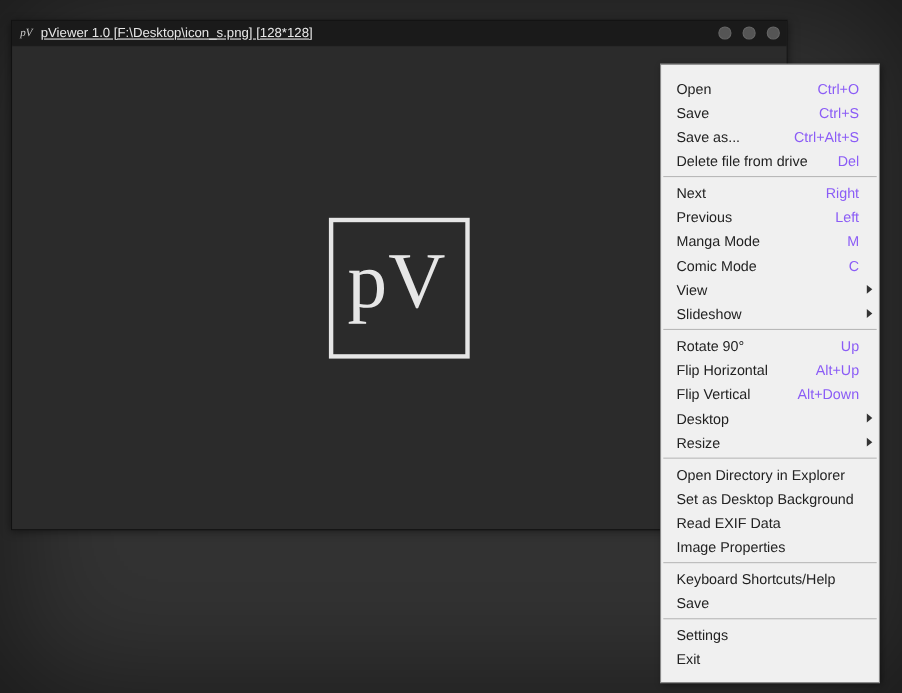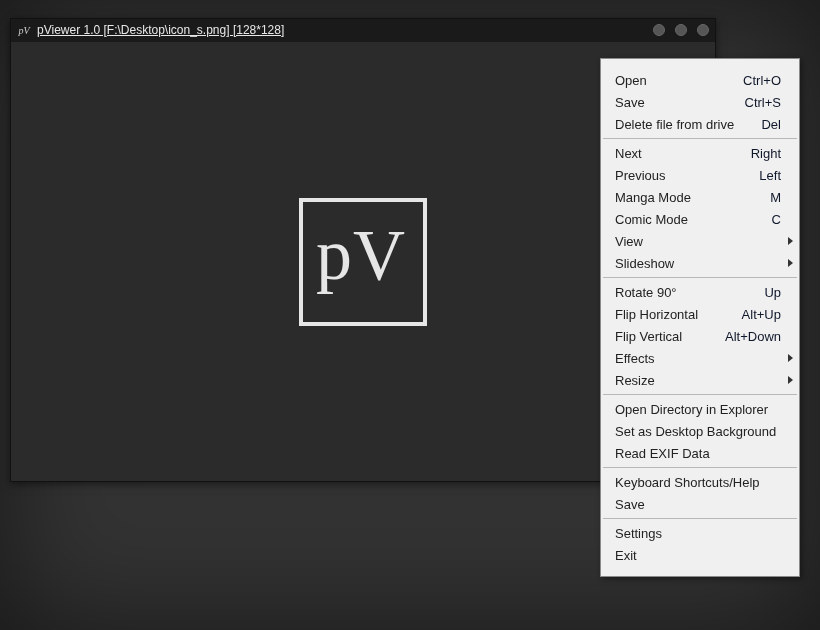--- a/index.html
+++ b/index.html
@@ -87,21 +87,21 @@
   }
   .menu-item {
     display: flex;
     align-items: center;
     height: 22px;
     padding: 0 18px 0 14px;
     position: relative;
     cursor: default;
   }
   .mi-label { flex: 1; white-space: nowrap; }
-  .mi-accel { color: #0f172a; margin-left: 12px; white-space: nowrap; }
+  .mi-accel { color: #8b5cf6; margin-left: 12px; white-space: nowrap; }
   .submenu-arrow {
     position: absolute;
     right: 6px;
     top: 50%;
     transform: translateY(-50%);
     width: 0; height: 0;
     border-top: 4px solid transparent;
     border-bottom: 4px solid transparent;
     border-left: 5px solid #333;
   }
@@ -137,20 +137,24 @@
 <div class="context-menu" id="context-menu">
     <div class="menu-item">
       <span class="mi-label">Open</span>
       <span class="mi-accel">Ctrl+O</span>
     </div>
     <div class="menu-item">
       <span class="mi-label">Save</span>
       <span class="mi-accel">Ctrl+S</span>
     </div>
     <div class="menu-item">
+      <span class="mi-label">Save as...</span>
+      <span class="mi-accel">Ctrl+Alt+S</span>
+    </div>
+    <div class="menu-item">
       <span class="mi-label">Delete file from drive</span>
       <span class="mi-accel">Del</span>
     </div>
     <div class="menu-sep"></div>
     <div class="menu-item">
       <span class="mi-label">Next</span>
       <span class="mi-accel">Right</span>
     </div>
     <div class="menu-item">
       <span class="mi-label">Previous</span>
@@ -179,37 +183,40 @@
     </div>
     <div class="menu-item">
       <span class="mi-label">Flip Horizontal</span>
       <span class="mi-accel">Alt+Up</span>
     </div>
     <div class="menu-item">
       <span class="mi-label">Flip Vertical</span>
       <span class="mi-accel">Alt+Down</span>
     </div>
     <div class="menu-item">
-      <span class="mi-label">Effects</span>
+      <span class="mi-label">Desktop</span>
       <span class="submenu-arrow"></span>
     </div>
     <div class="menu-item">
       <span class="mi-label">Resize</span>
       <span class="submenu-arrow"></span>
     </div>
     <div class="menu-sep"></div>
     <div class="menu-item">
       <span class="mi-label">Open Directory in Explorer</span>
     </div>
     <div class="menu-item">
       <span class="mi-label">Set as Desktop Background</span>
     </div>
     <div class="menu-item">
       <span class="mi-label">Read EXIF Data</span>
     </div>
+    <div class="menu-item">
+      <span class="mi-label">Image Properties</span>
+    </div>
     <div class="menu-sep"></div>
     <div class="menu-item">
       <span class="mi-label">Keyboard Shortcuts/Help</span>
     </div>
     <div class="menu-item">
       <span class="mi-label">Save</span>
     </div>
     <div class="menu-sep"></div>
     <div class="menu-item">
       <span class="mi-label">Settings</span>

